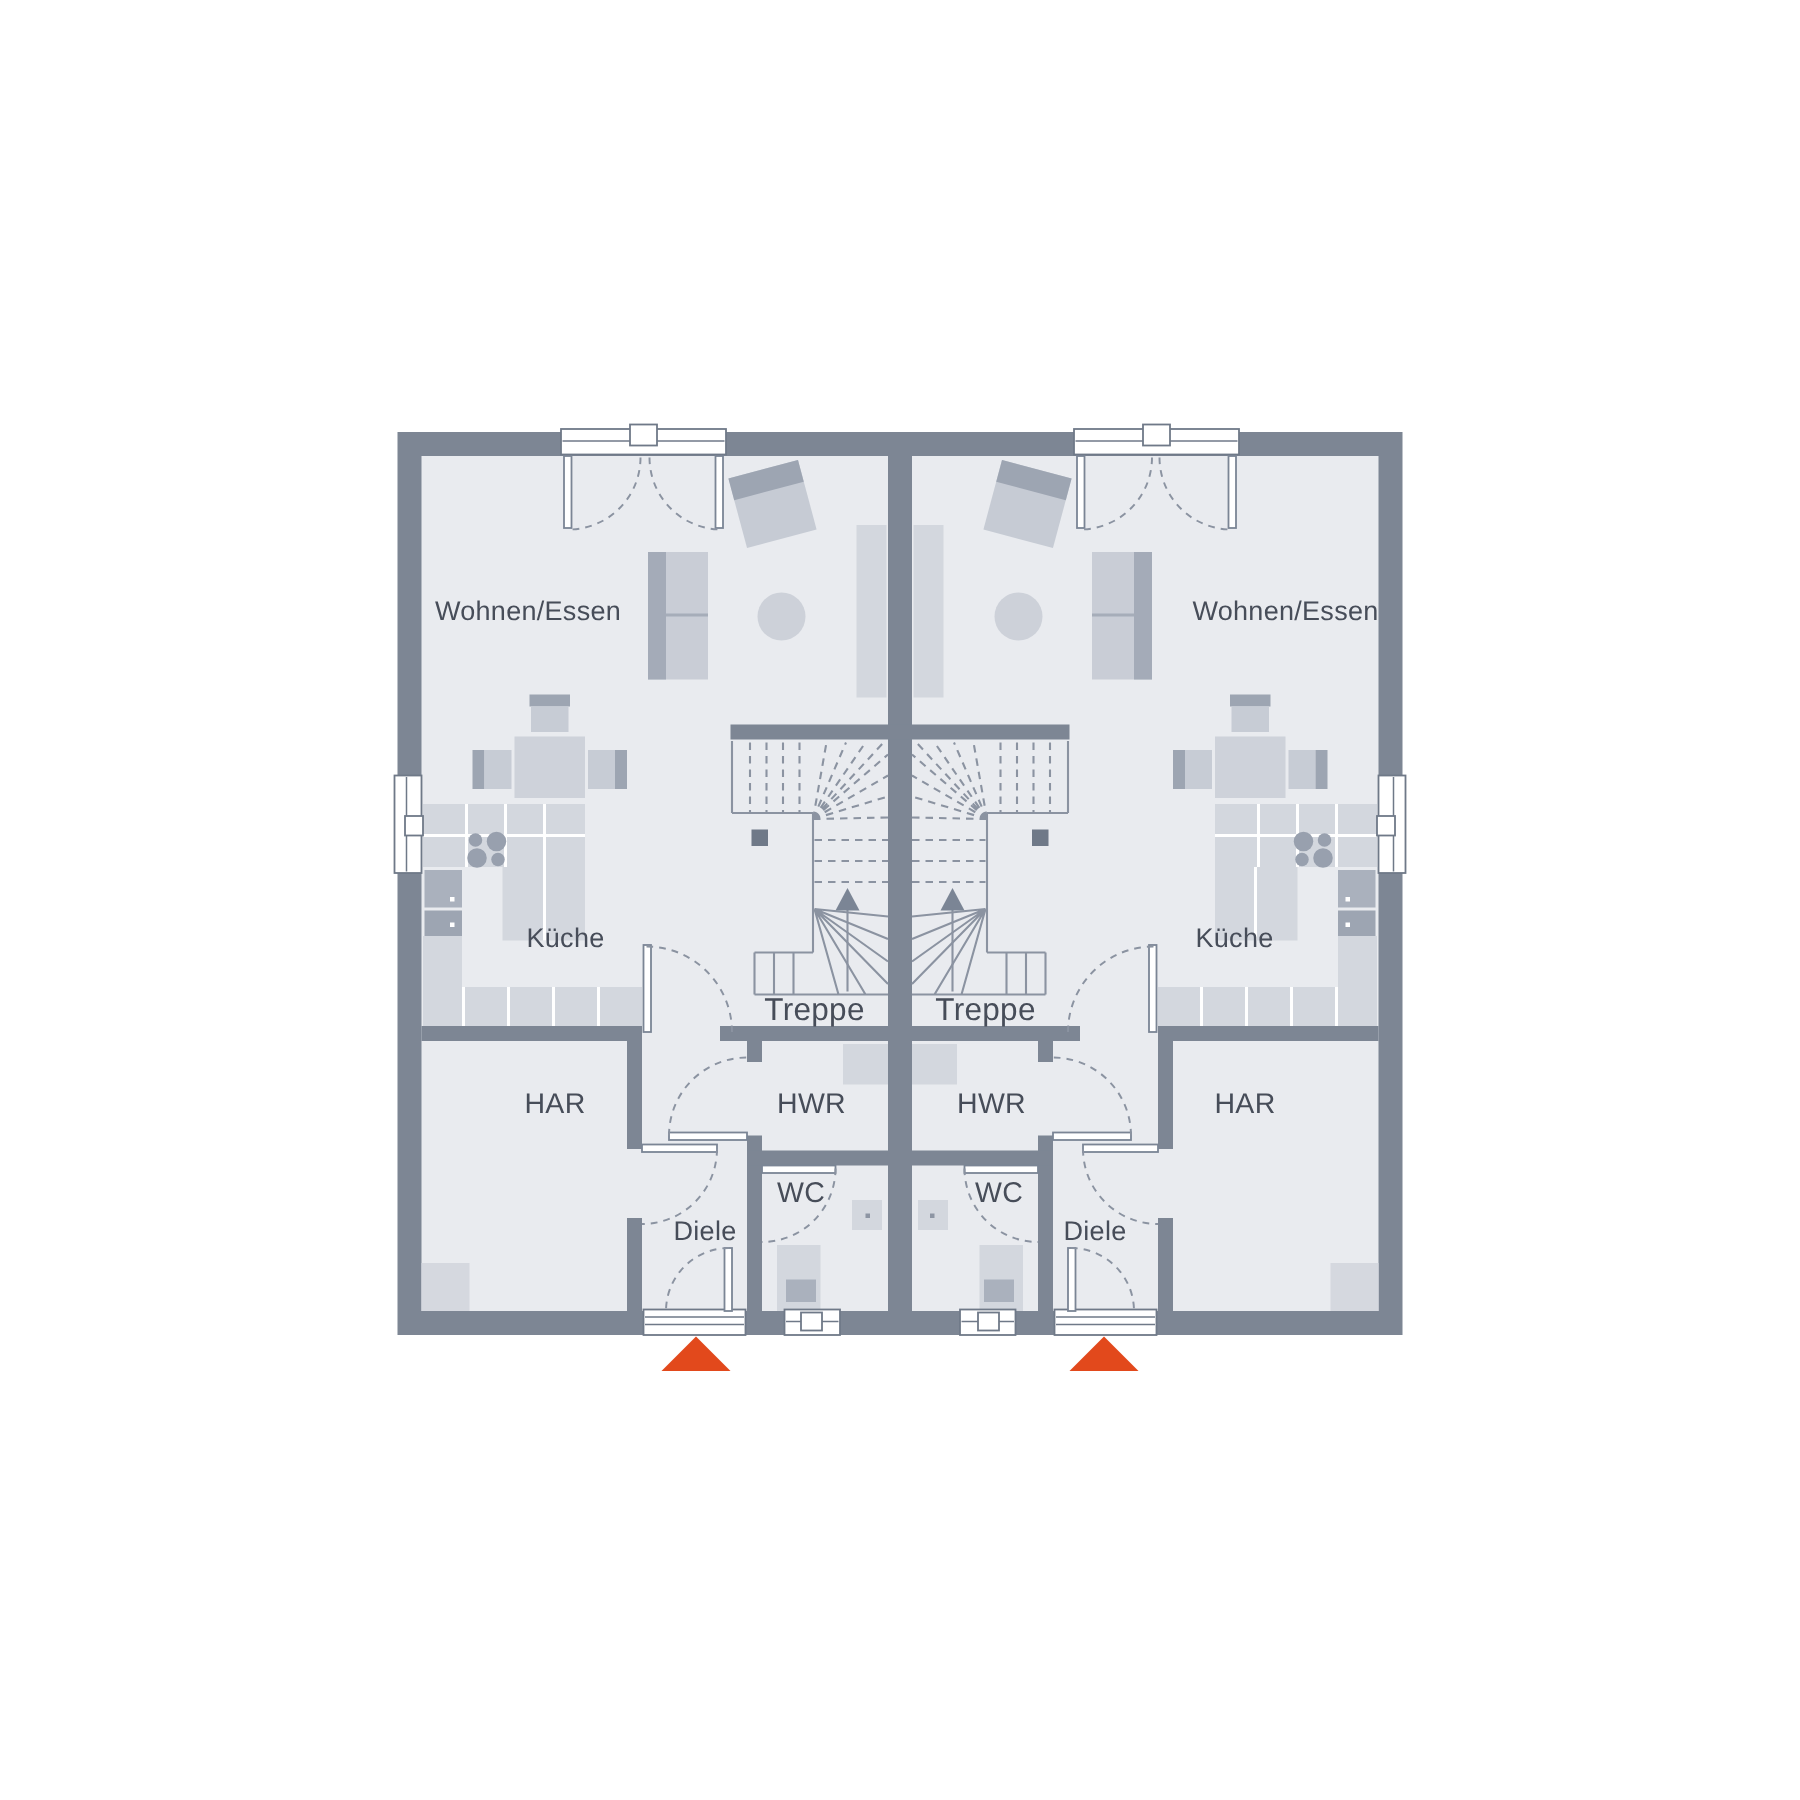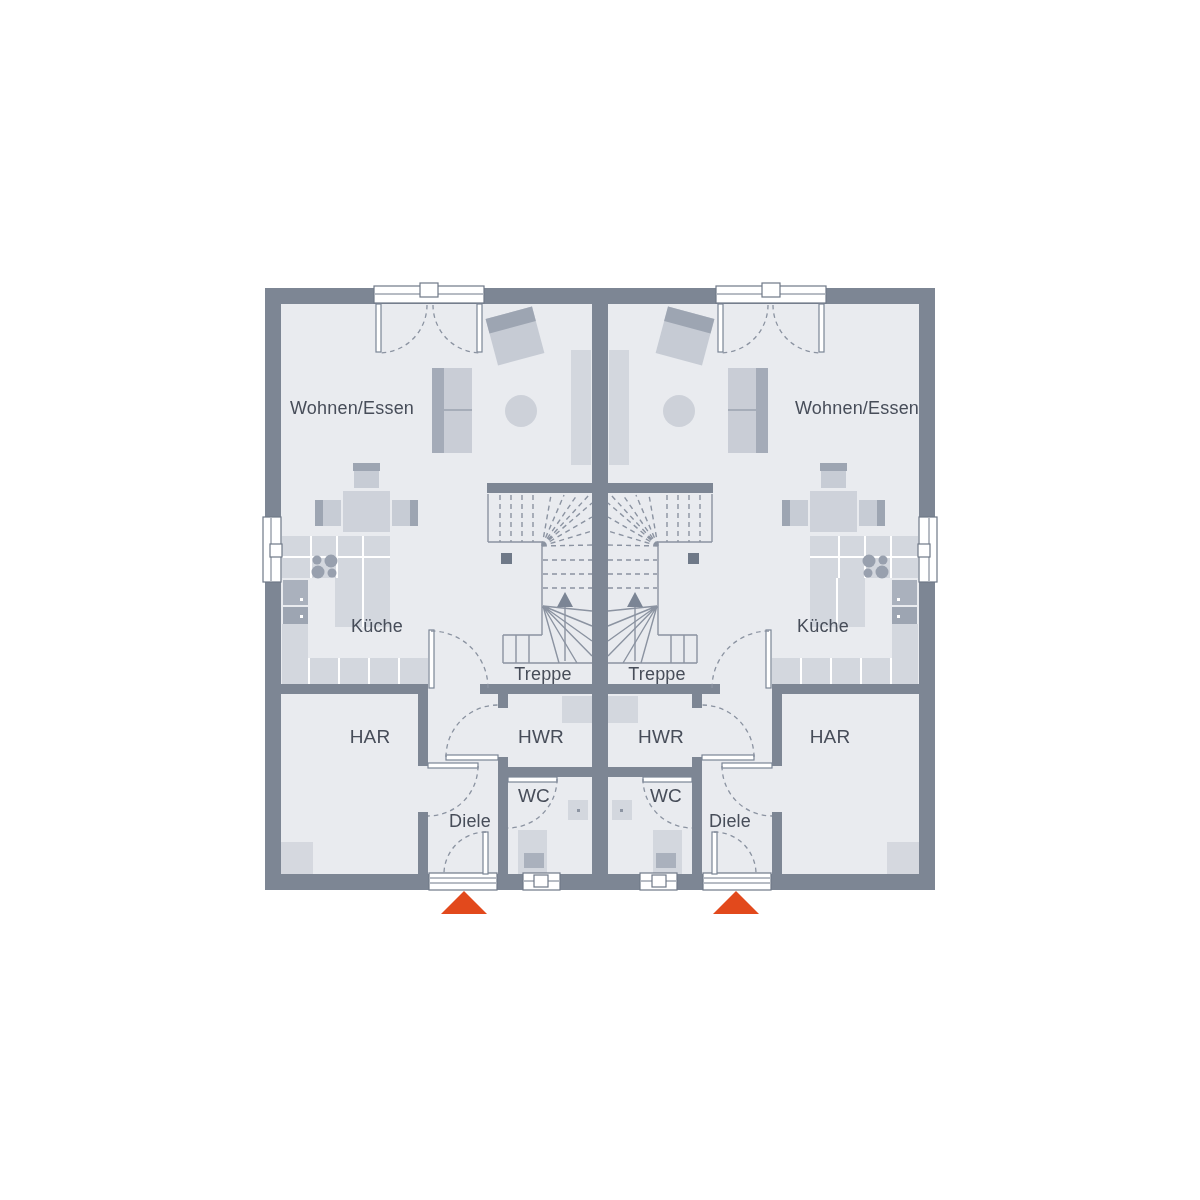--- a/index.html
+++ b/index.html
@@ -10,21 +10,21 @@
   .floor{background:var(--floor);}
   .fur{background:var(--fur);}
   .furmid{background:var(--furmid);}
   .furdark{background:var(--furdark);}
   .appl{background:var(--appl);}
   .gridline{background:#ffffff;}
   .dot{background:#8d95a3;}
   .lbl{position:absolute;transform:translate(-50%,-50%);color:var(--label);white-space:nowrap;letter-spacing:.2px;}
   .lbl-lg{font-size:18px;}
   .lbl-md{font-size:19px;}
-  .lbl-sm{font-size:18px;}
+  .lbl-sm{font-size:21px;}
   svg.overlay{position:absolute;left:0;top:0;width:1200px;height:1200px;}
   .sol{stroke:var(--line);stroke-width:1.4;fill:none;}
   .dash{stroke:var(--line);stroke-width:1.4;fill:none;stroke-dasharray:5 4;}
   .arc{stroke:var(--line);stroke-width:1.3;fill:none;stroke-dasharray:4.5 4;}
   .leaf{fill:#ffffff;stroke:#7b8595;stroke-width:1.2;}
   .frame{fill:#ffffff;stroke:#6f7988;stroke-width:1.2;}
   .fline{stroke:#6f7988;stroke-width:1;fill:none;}
   .post{fill:#6f7988;}
   .arrowhead{fill:#7b8595;}
   .hob{fill:#98a0ae;}

